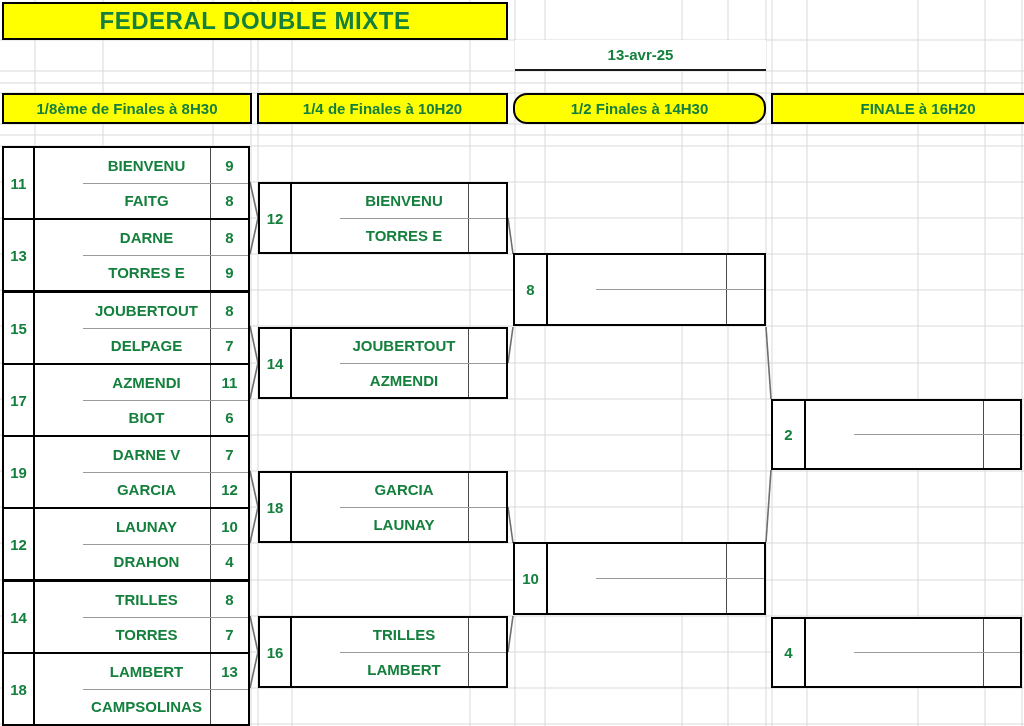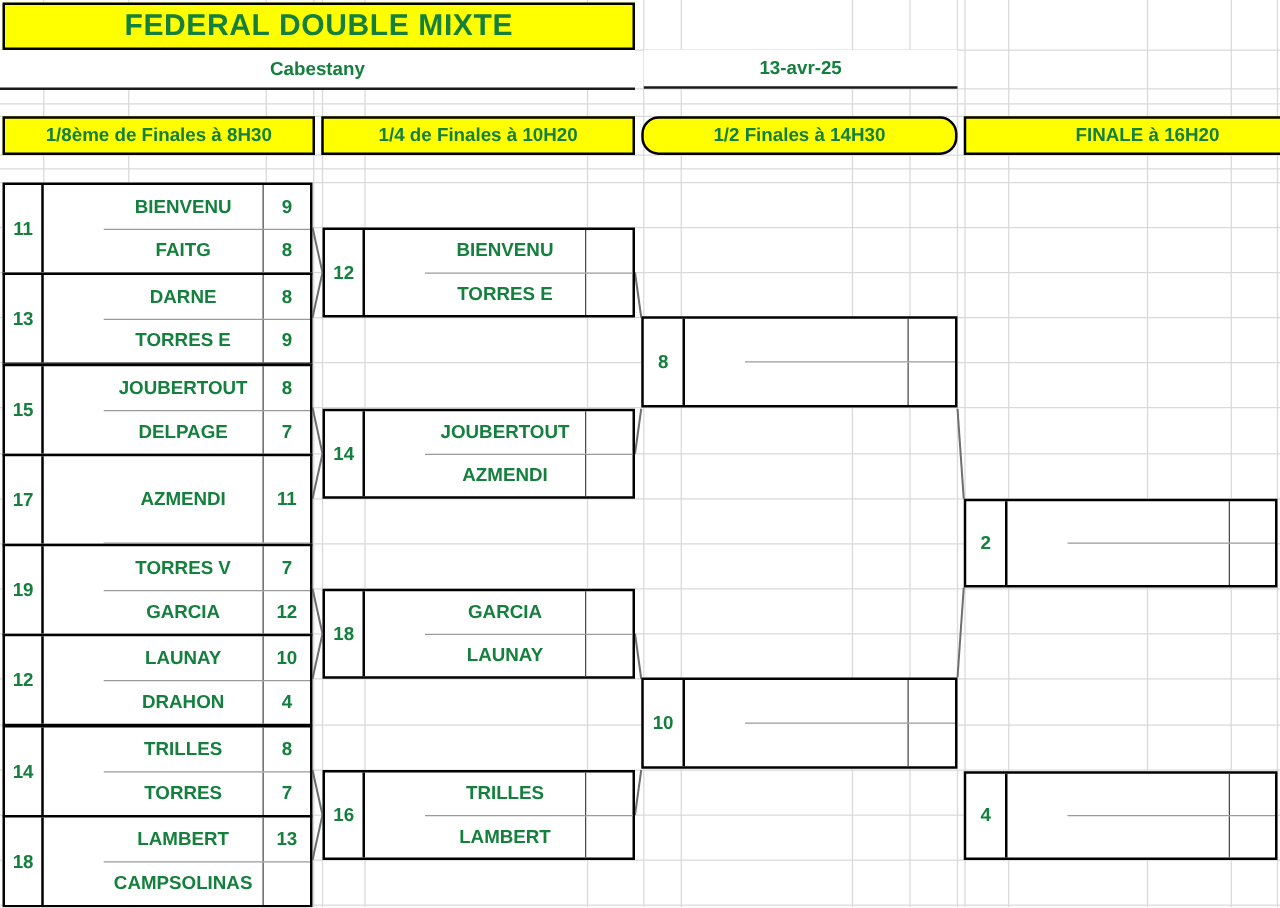--- a/index.html
+++ b/index.html
@@ -104,21 +104,20 @@
       <line x1="250" y1="688" x2="258" y2="652" stroke="#6e6e6e" stroke-width="1.6"></line>
       <line x1="508" y1="218" x2="513" y2="254" stroke="#6e6e6e" stroke-width="1.6"></line>
       <line x1="508" y1="363" x2="513" y2="327" stroke="#6e6e6e" stroke-width="1.6"></line>
       <line x1="508" y1="507" x2="513" y2="543" stroke="#6e6e6e" stroke-width="1.6"></line>
       <line x1="508" y1="652" x2="513" y2="616" stroke="#6e6e6e" stroke-width="1.6"></line>
       <line x1="766" y1="327" x2="771" y2="399" stroke="#6e6e6e" stroke-width="1.6"></line>
       <line x1="766" y1="542" x2="771" y2="470" stroke="#6e6e6e" stroke-width="1.6"></line>
     </svg>
 
   <div class="cell title-box">FEDERAL DOUBLE MIXTE</div>
-  <div class="cell venue-cell">Cabestany</div>
   <div class="cell date-cell">13-avr-25</div>
 
   <div class="round-header" style="left:2px;width:250px;">1/8ème de Finales à 8H30</div>
   <div class="round-header" style="left:257px;width:251px;">1/4 de Finales à 10H20</div>
   <div class="round-header" style="left:513px;width:253px;border-radius:14px;">1/2 Finales à 14H30</div>
   <div class="round-header" style="left:771px;width:294px;">FINALE à 16H20</div>
 
   <div id="boxes">
       <div class="match" style="left: 2px; top: 146px; width: 248px; height: 74px;">
         <div class="num" style="width: 31px;">11</div>
@@ -159,27 +158,31 @@
           </div>
         </div>
       </div>
       <div class="match" style="left: 2px; top: 363px; width: 248px; height: 74px;">
         <div class="num" style="width: 31px;">17</div>
         <div class="pair">
           <div class="prow first">
             <div class="pname">AZMENDI</div>
             <div class="pscore" style="width: 38px;">11</div>
           </div>
+          <div class="prow">
+            <div class="pname">BIOT</div>
+            <div class="pscore" style="width: 38px;">6</div>
+          </div>
         </div>
       </div>
       <div class="match" style="left: 2px; top: 435px; width: 248px; height: 74px;">
         <div class="num" style="width: 31px;">19</div>
         <div class="pair">
           <div class="prow first">
-            <div class="pname">TORRES V</div>
+            <div class="pname">DARNE V</div>
             <div class="pscore" style="width: 38px;">7</div>
           </div>
           <div class="prow">
             <div class="pname">GARCIA</div>
             <div class="pscore" style="width: 38px;">12</div>
           </div>
         </div>
       </div>
       <div class="match" style="left: 2px; top: 507px; width: 248px; height: 74px;">
         <div class="num" style="width: 31px;">12</div>

